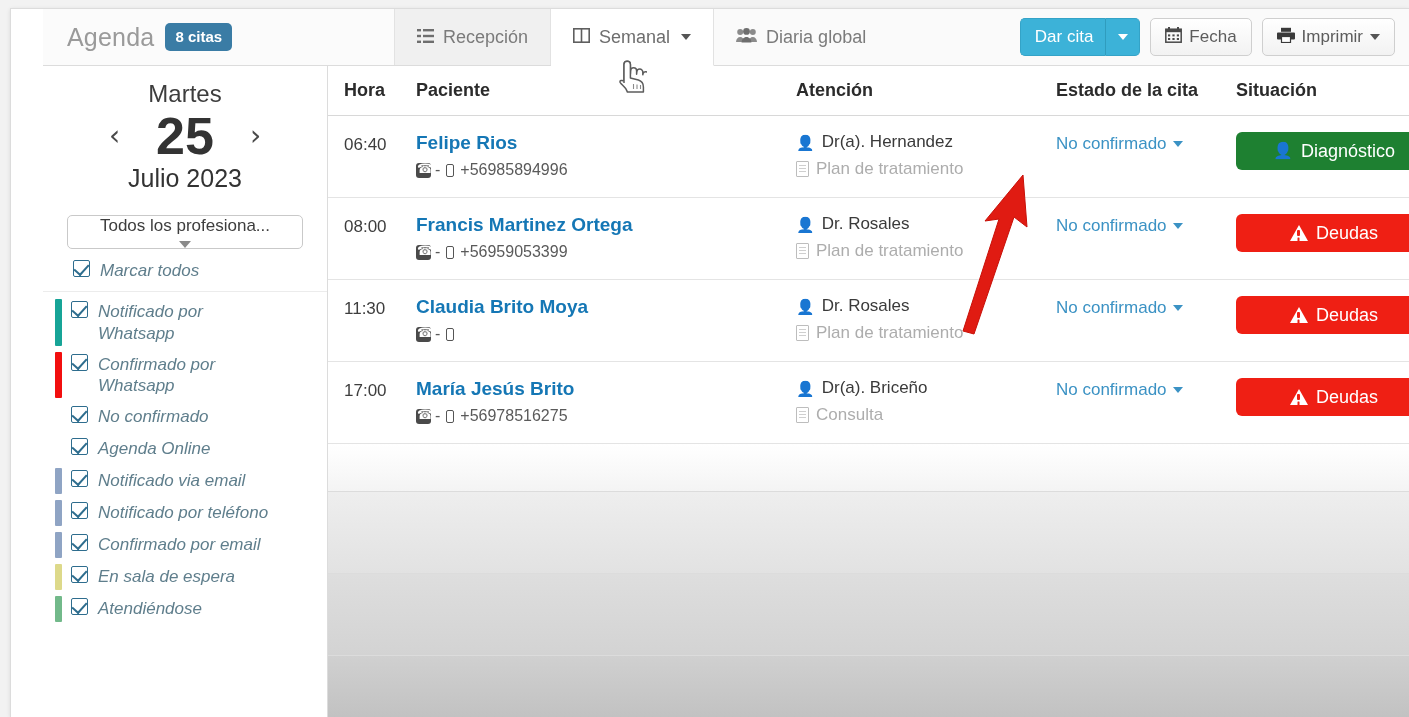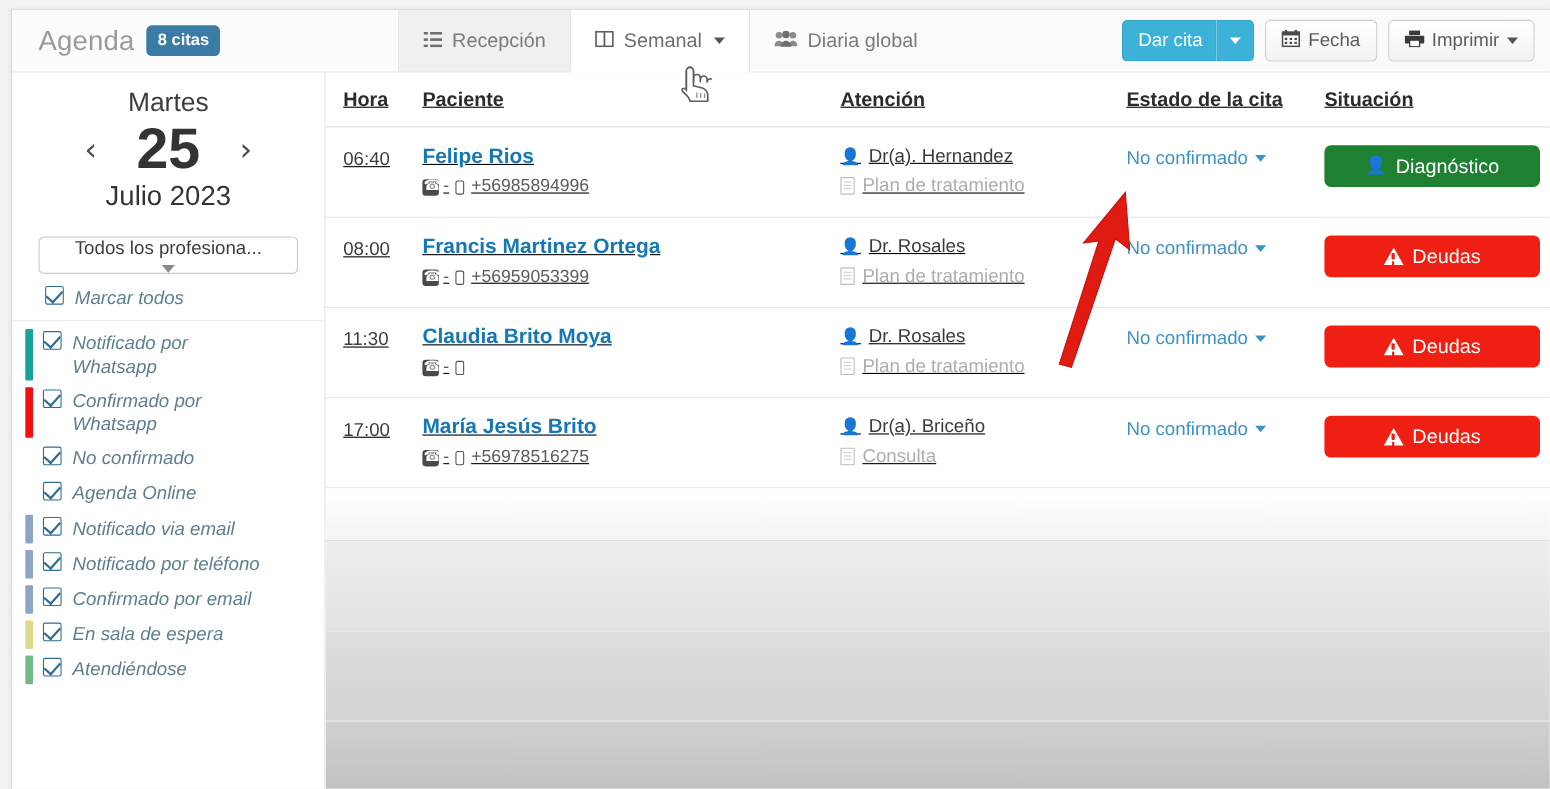--- a/index.html
+++ b/index.html
@@ -12,20 +12,21 @@
   }
   #app {
     position: absolute;
     left: 10px; top: 8px;
     width: 1399px; height: 709px;
     background: #ffffff;
     border: 1px solid #dcdcdc;
     border-right: none; border-bottom: none;
     box-shadow: 0 1px 4px rgba(0,0,0,.10);
     overflow: hidden;
+    padding-left: 32px;
   }
 
   
   .header {
     position: relative;
     height: 57px;
     background: #fafafa;
     border-bottom: 1px solid #dcdcdc;
     display: flex; align-items: stretch;
   }
@@ -154,21 +155,21 @@
     border:1.6px solid #2e6d8e; border-radius:2px;
     position: relative; background:#fff;
   }
   .chk::after {
     content:""; position:absolute; left:3px; top:0px;
     width:7px; height:12px; border:solid #2e6d8e;
     border-width:0 2.6px 2.6px 0; transform: rotate(42deg);
   }
 
   
-  .main { flex: 1 1 auto; background: #ffffff; position: relative; overflow: hidden; text-decoration: underline; }
+  .main { flex: 1 1 auto; background: #ffffff; position: relative; overflow: hidden; }
   .thead {
     display: flex; align-items: center; height: 50px;
     padding: 0 0 0 16px; border-bottom: 1px solid #d8d8d8;
     background: #ffffff;
   }
   .thead div { font-size: 18px; font-weight: bold; color: #2b2b2b; }
   .c-hora { flex: 0 0 72px; }
   .c-pac  { flex: 0 0 380px; }
   .c-ate  { flex: 0 0 260px; }
   .c-est  { flex: 0 0 180px; }

